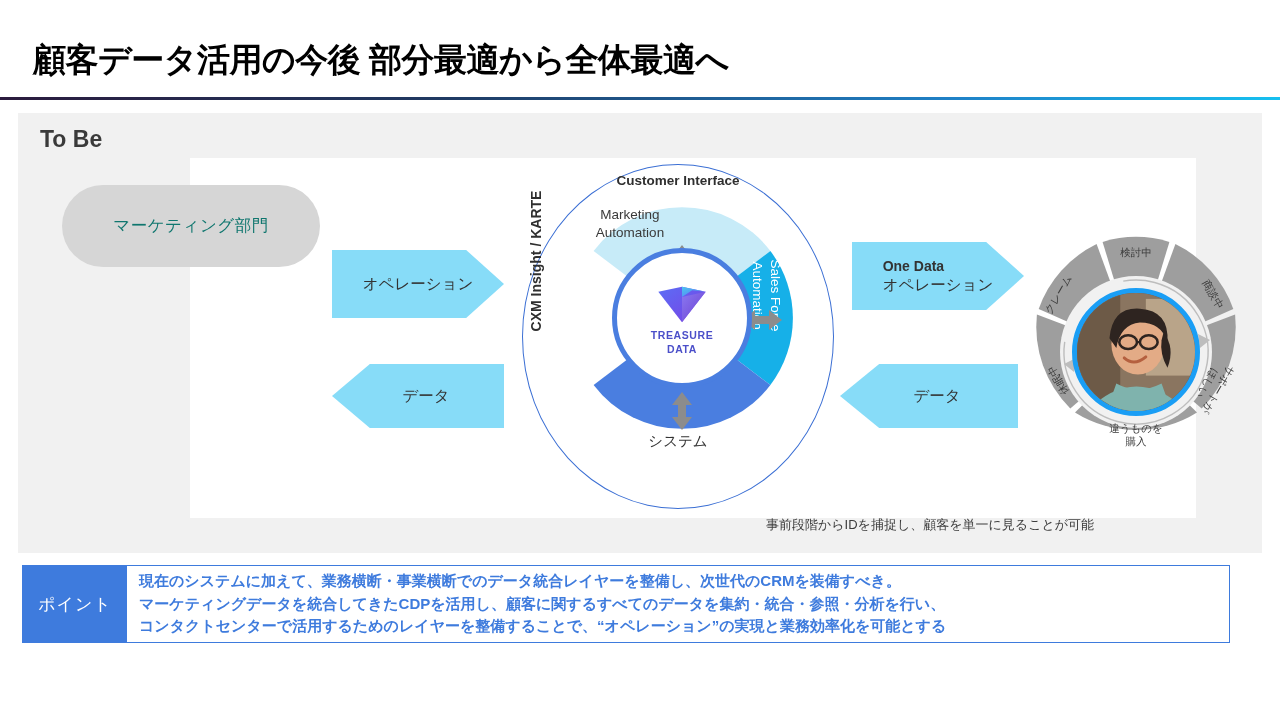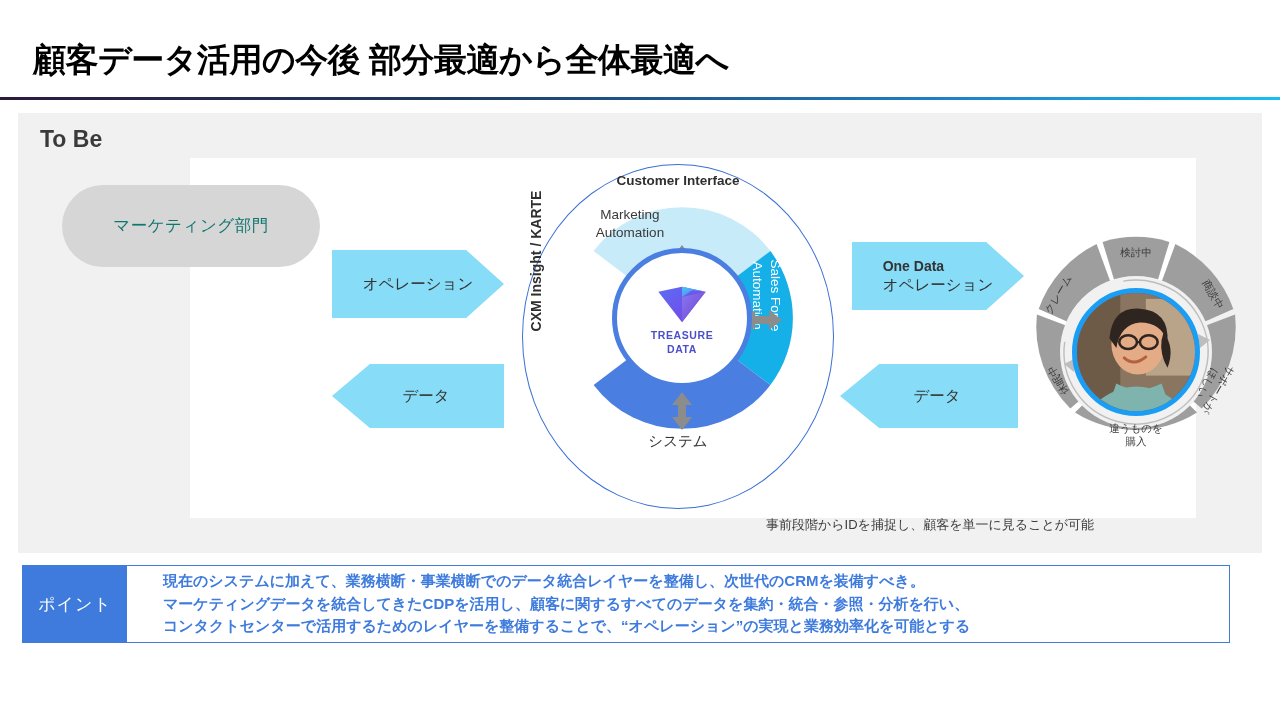--- a/index.html
+++ b/index.html
@@ -140,21 +140,20 @@
     display: flex; align-items: center; justify-content: center;
     font-size: 17px; letter-spacing: 1px;
   }
   .point-body {
     flex: 1; background: #fff; padding: 6px 10px 6px 12px;
     display: flex; flex-direction: column; justify-content: center;
   }
   .point-line {
     font-size: 15px; font-weight: bold; color: #3e7bdd; line-height: 1.53;
     white-space: nowrap;
-    margin-left: 24px;
   }
 </style>
 </head>
 <body>
 
 <div class="slide">
 
   <div class="title">顧客データ活用の今後 部分最適から全体最適へ</div>
   <div class="title-rule"></div>
 

